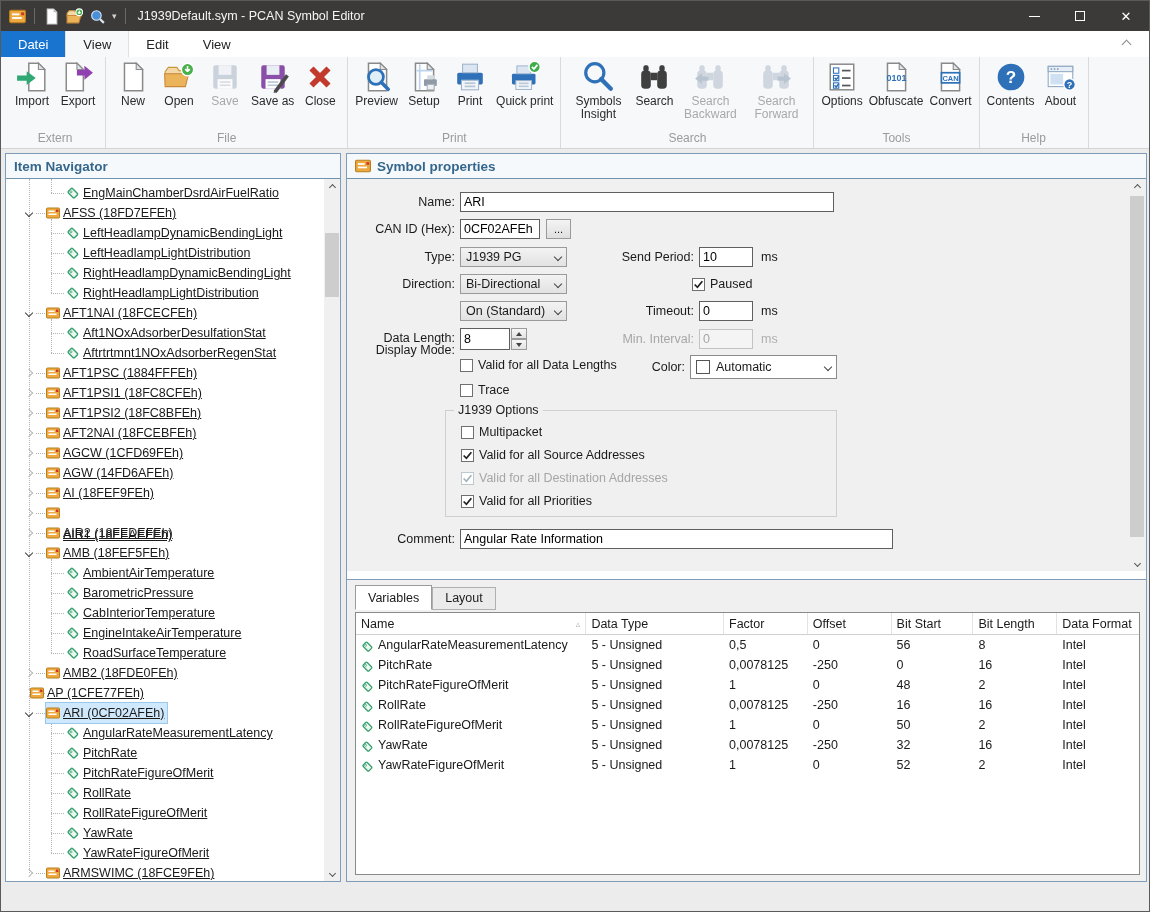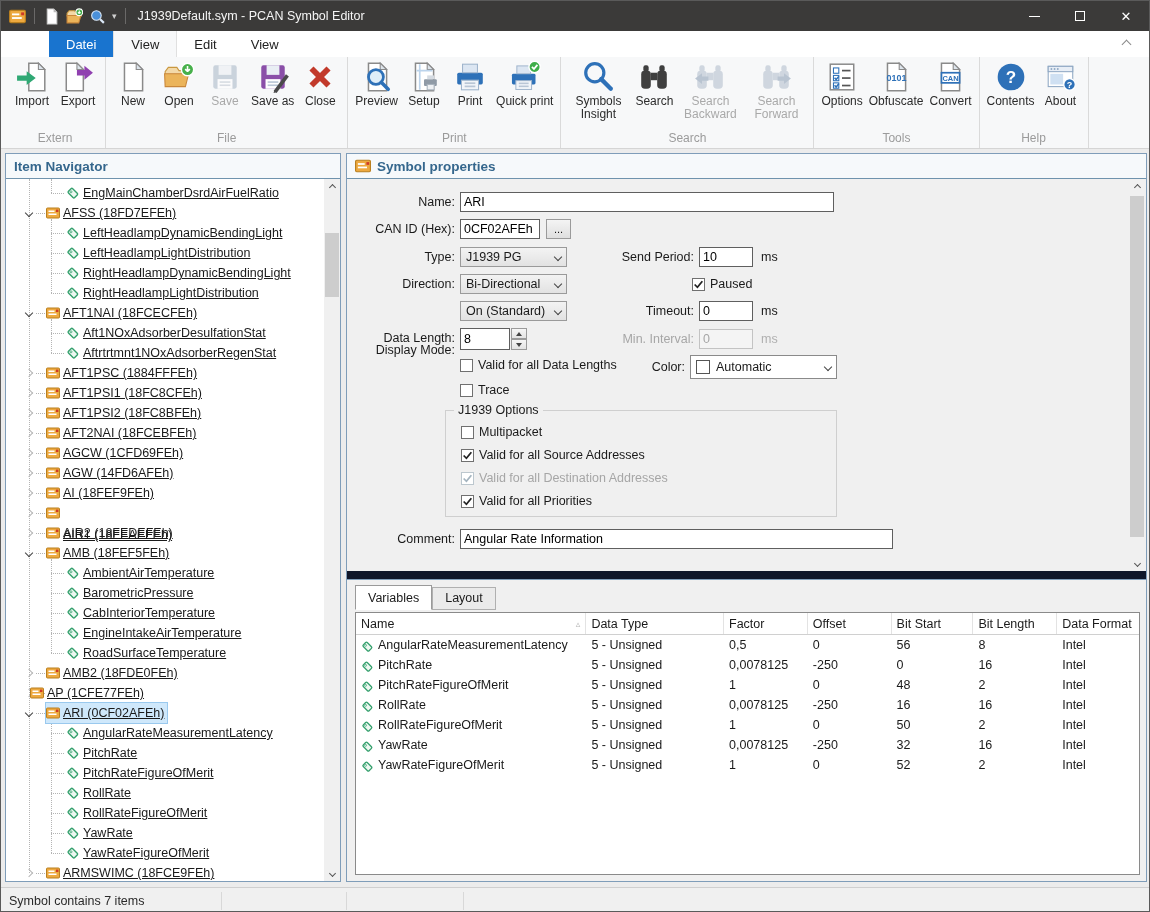--- a/index.html
+++ b/index.html
@@ -13,21 +13,21 @@
   .qa .ico { width:17px; height:17px; display:inline-flex; }
   .qa-sep { width:1px; height:16px; background:#6a6968; margin:0 2px; }
   .qa-caret { color:#cfcfcf; font-size:9px; }
   .title-text { margin-left:10px; font-size:12.5px; color:#f5f5f5; }
   .wincontrols { margin-left:auto; display:flex; height:30px; }
   .wbtn { width:46px; height:30px; display:flex; align-items:center; justify-content:center; color:#fff; font-size:13px; }
   .min-bar { width:11px; height:1px; background:#fff; display:block; }
   .max-rect { width:10px; height:10px; border:1px solid #fff; display:block; }
 
   
-  .tabstrip { position:absolute; left:0; top:30px; width:100%; height:26px; background:#fff; display:flex; align-items:stretch;padding-left:48px; }
+  .tabstrip { position:absolute; left:0; top:30px; width:100%; height:26px; background:#fff; display:flex; align-items:stretch; }
   .tab { padding:0 17px; display:flex; align-items:center; font-size:13px; color:#222; }
   .tab.file-tab { background:#1974cf; color:#fff; }
   .tab.active { background:#f7f8f9; border-left:1px solid #e0e0e0; border-right:1px solid #e0e0e0; }
   .ribbon-collapse { position:absolute; right:12px; top:6px; width:14px; height:14px; }
   .chev { display:inline-block; width:7px; height:7px; border-right:1.6px solid #8a8a8a; border-bottom:1.6px solid #8a8a8a; }
   .chev.up { transform:rotate(-135deg); }
   .chev.down-dark { border-color:#444; transform:rotate(45deg); width:6px; height:6px; }
   .chev.right-light { border-color:#b5b5b5; transform:rotate(-45deg); width:6px; height:6px; }
 
   
@@ -57,21 +57,21 @@
   .tlabel { position:absolute; top:0; height:20px; line-height:20px; padding:0 3px; font-size:12.5px; }
   .trow.sel .selwrap { background:#cfe8fb; outline:1px solid #9ac9ee; }
   .selwrap { position:absolute; top:0; height:20px; display:flex; align-items:center;text-decoration:underline; }
   .guide { position:absolute; width:0; border-left:1px dotted #b4b4b4; }
   .stub { position:absolute; height:0; border-top:1px dotted #b4b4b4; }
   .vscroll { position:absolute; right:0; top:0; width:16px; background:#f0f0f0; }
   .vs-arrow { position:absolute; left:0; width:16px; height:16px; display:flex; align-items:center; justify-content:center; }
   .vs-thumb { position:absolute; left:1px; width:14px; background:#cdcdcd; }
   .chev.s { width:5px; height:5px; border-color:#555; }
 
-  .props-panel { left:345px; top:3px; width:801px; height:502px; background:#0f172a; }
+  .props-panel { left:345px; top:3px; width:801px; height:502px; background:#ffffff; }
   .props-body { position:relative; width:100%; height:392px; background:#f0f0f0; }
   .flabel { position:absolute; width:108px; text-align:right; font-size:12.5px; line-height:20px; }
   .flabel.right2 { width:105px; }
   .flabel.gray { color:#a6a6a6; }
   .funit { position:absolute; font-size:12.5px; line-height:20px; }
   .funit.gray { color:#b0b0b0; }
   .ti { position:absolute; height:20px; border:1px solid #5f5f5f; background:#fff; font-family:"Liberation Sans",sans-serif; font-size:12.5px; padding:0 3px; }
   .ti:disabled { border-color:#c3c3c3; background:#f4f4f4; color:#a6a6a6; }
   .btn-sm { position:absolute; height:20px; border:1px solid #9a9a9a; background:linear-gradient(#f4f4f4,#dfdfdf); text-align:center; font-size:11px; line-height:18px; }
   .dd { position:absolute; height:20px; border:1px solid #9a9a9a; background:linear-gradient(#f3f3f3,#e2e2e2); display:flex; align-items:center; padding:0 5px; font-size:12.5px; }
@@ -1307,19 +1307,13 @@
               <span>2</span>
             </div>
             <div class="tc" style="width: 82px;">
               <span>Intel</span>
             </div>
           </div>
         </div>
     </div>
   </div>
 
-  <div class="statusbar">
-    <span class="status-text">Symbol contains 7 items</span>
-    <span class="sb-div" style="left:220px;"></span>
-    <span class="sb-div" style="left:345px;"></span>
-    <span class="sb-div" style="left:462px;"></span>
-  </div>
 </div>
 
 </body></html>

